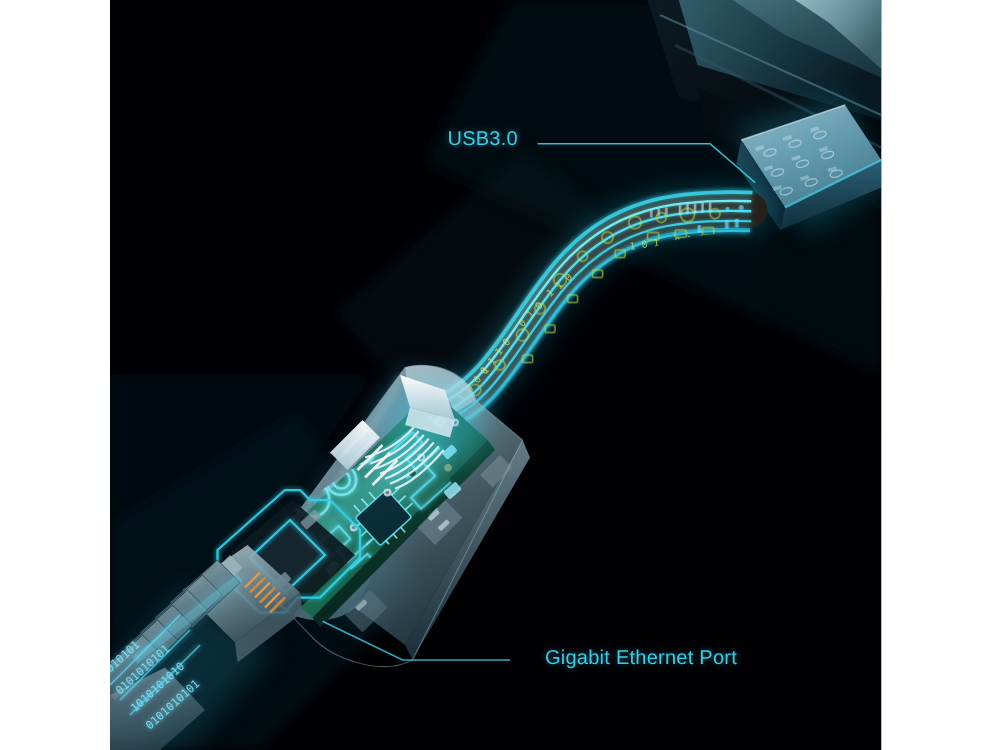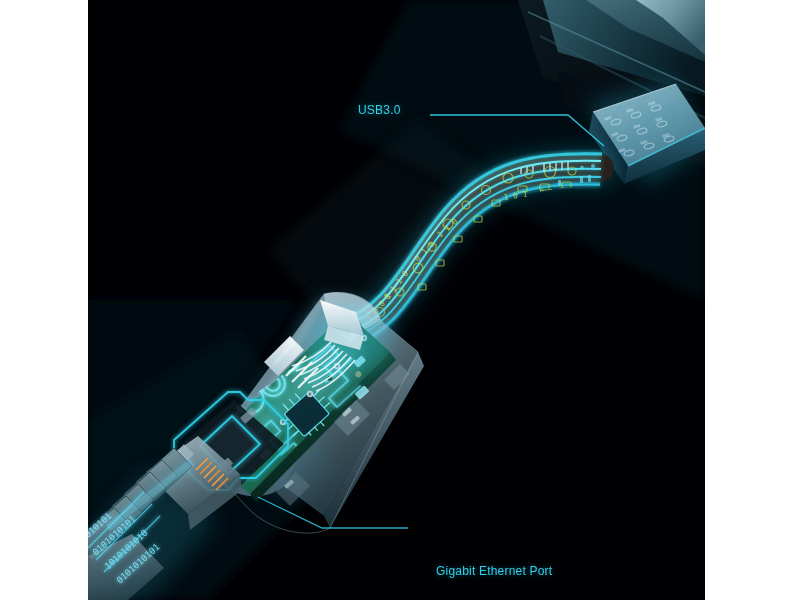--- a/index.html
+++ b/index.html
@@ -51,27 +51,27 @@
         rgba(8,48,66,0.14) 46%,
         rgba(0,0,0,0) 75%);
     filter: blur(8px);
   }
   #svgmain { position:absolute; left:0; top:0; width:617px; height:600px; }
 
   
   .label {
     position: absolute;
     color: #2fd2ea;
-    font-size: 12px;
+    font-size: 16px;
     letter-spacing: 0.2px;
     white-space: nowrap;
     text-shadow: 0 0 6px rgba(47,210,234,0.45);
   }
   #label-usb  { left: 270px; top: 103px; }
-  #label-gig  { left: 348px; top: 518px; margin-top: 46px; }
+  #label-gig  { left: 348px; top: 518px; }
 </style>
 </head>
 <body>
 
 <div id="stage">
   <div id="photo">
 
     <div class="ambient amb-adapter"></div>
     <div class="ambient amb-cable"></div>
     <div class="ambient amb-plug"></div>

